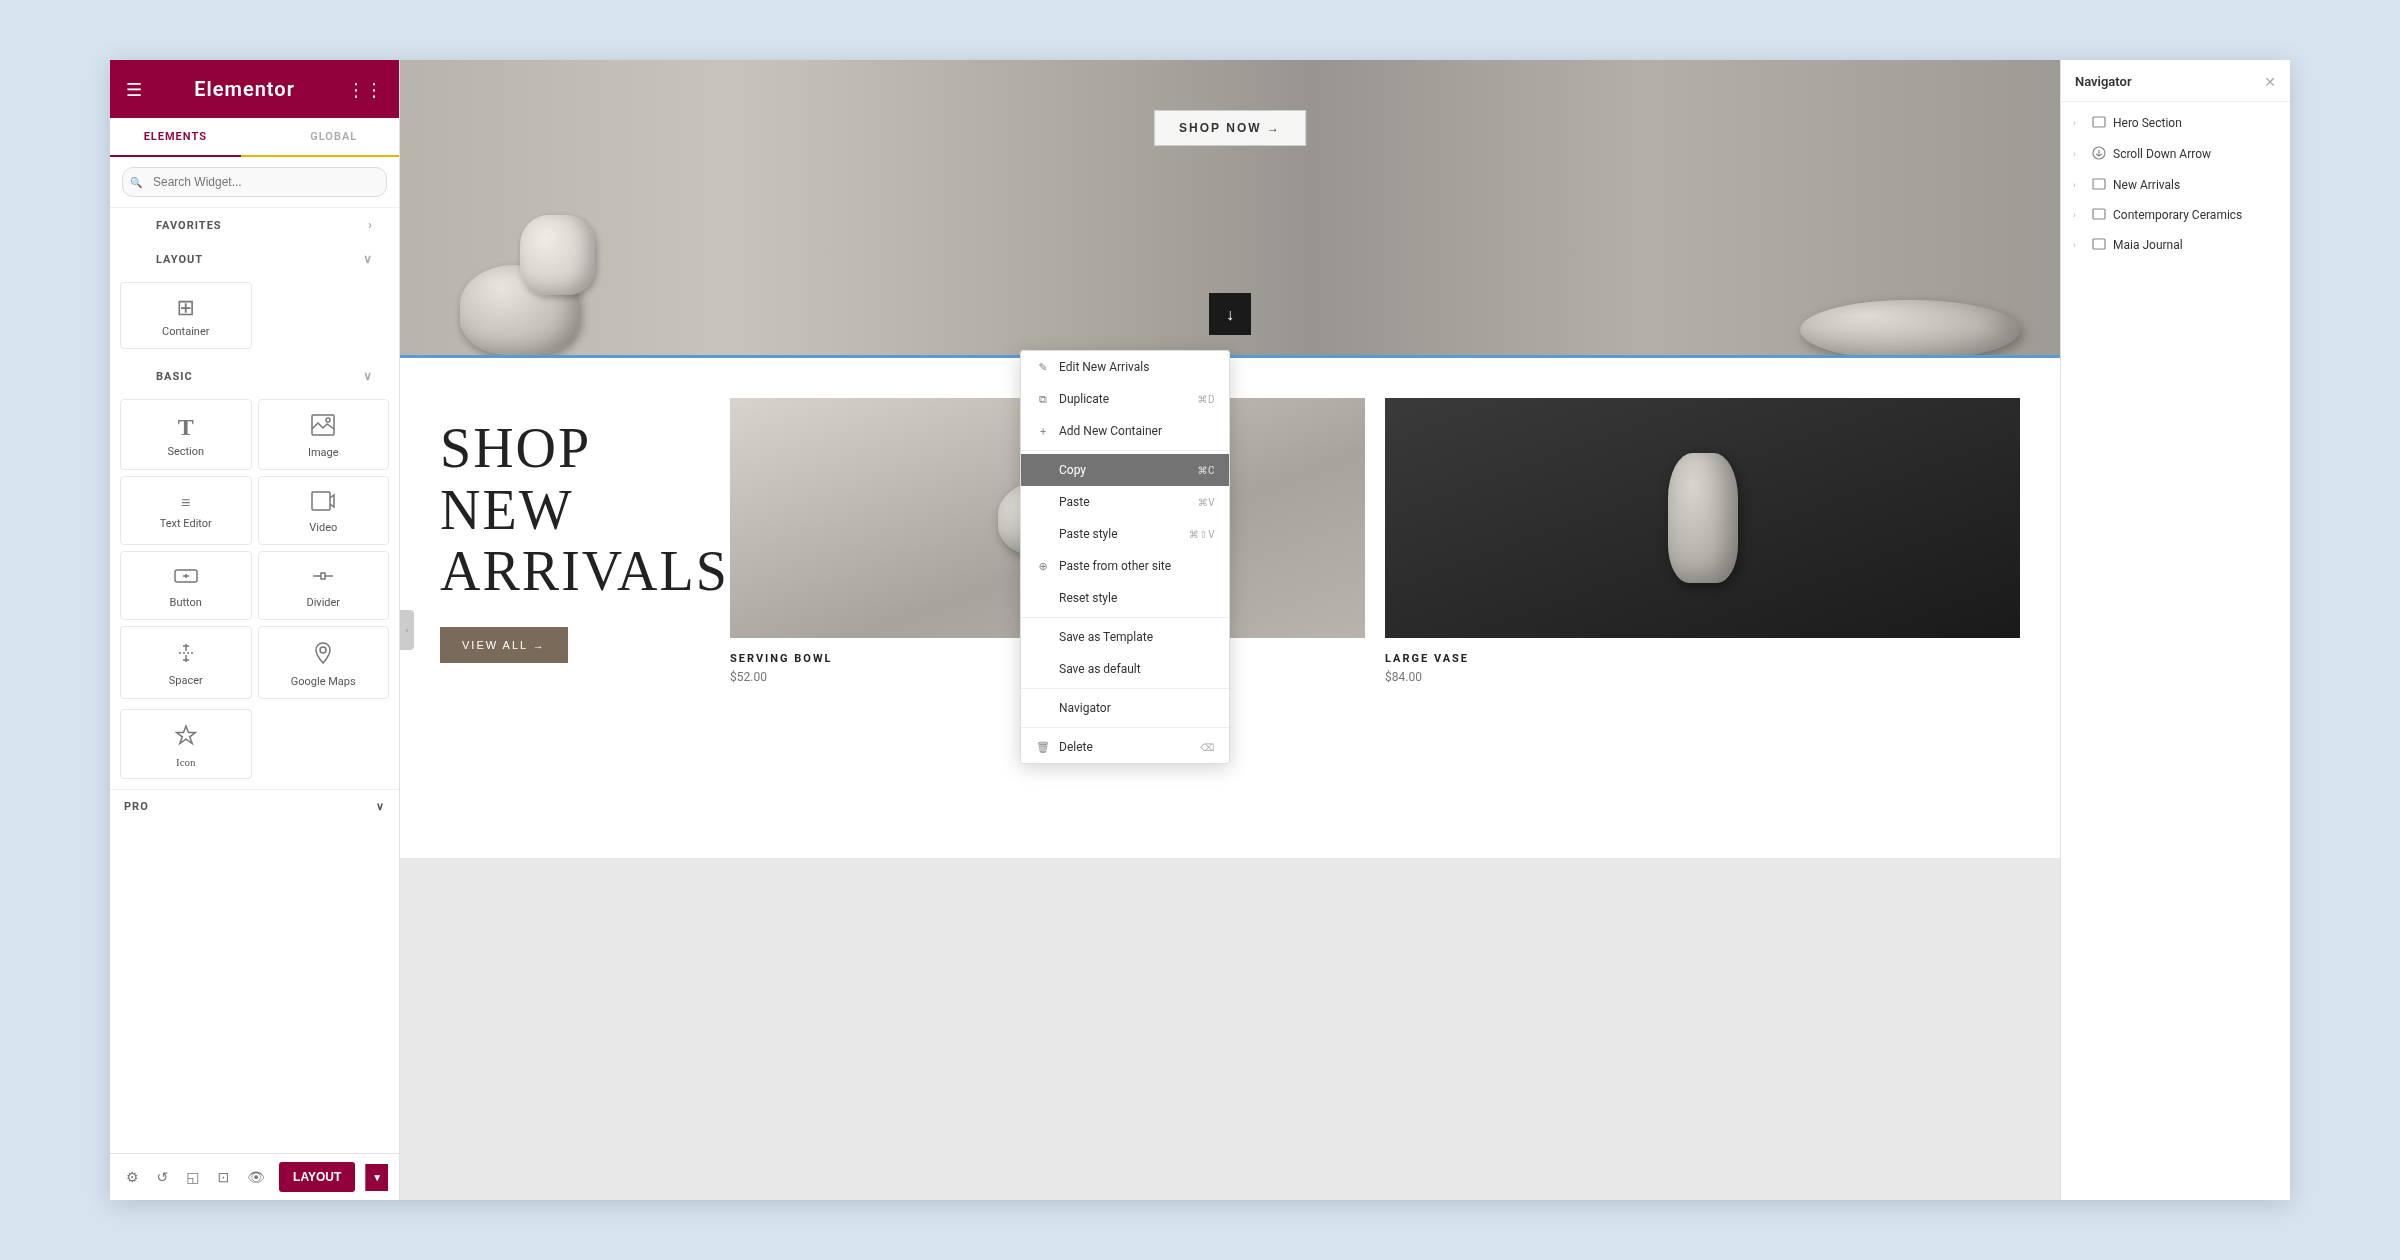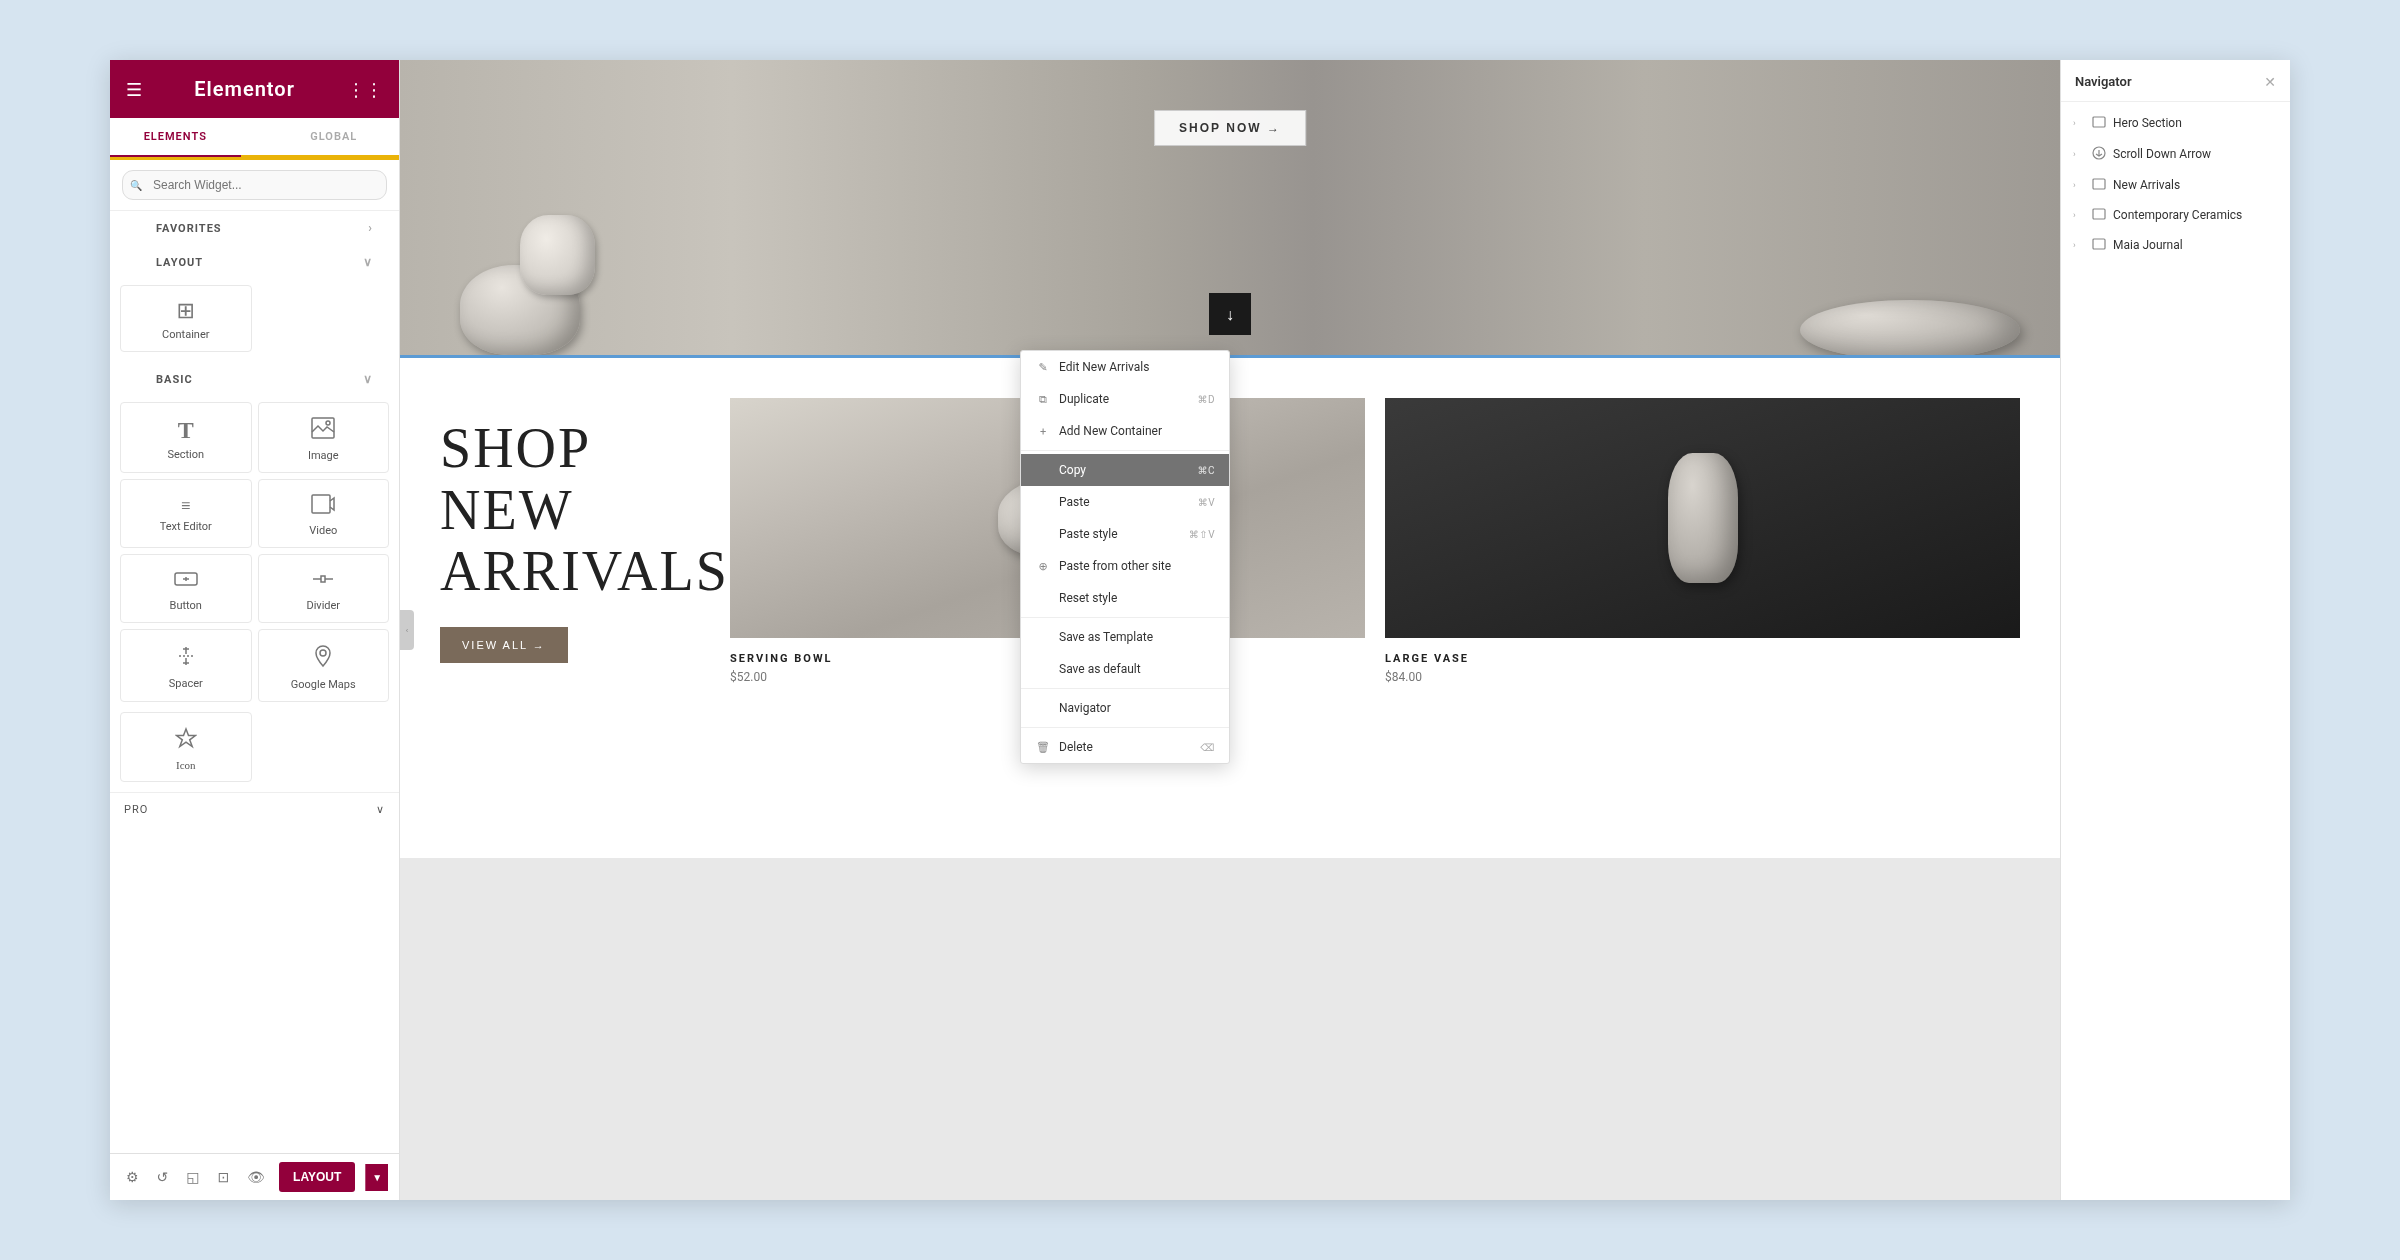--- a/index.html
+++ b/index.html
@@ -57,21 +57,21 @@
     }
 
     .grid-icon {
       color: #fff;
       font-size: 18px;
       cursor: pointer;
     }
 
     .panel-tabs {
       display: flex;
-      border-bottom: 5px solid #eab308;
+      border-bottom: 2px solid #eab308;
       gap: 28px;
     }
 
     .panel-tab {
       flex: 1;
       text-align: center;
       padding: 12px 0;
       font-size: 11px;
       font-weight: 600;
       letter-spacing: 1px;
@@ -501,21 +501,21 @@
       flex: 1;
       font-size: 12px;
     }
 
     .pro-section-header {
       display: flex;
       align-items: center;
       justify-content: space-between;
       padding: 10px 14px;
       font-size: 11px;
-      font-weight: 400;
+      font-weight: 700;
       letter-spacing: 1px;
       text-transform: uppercase;
       color: #555;
       cursor: pointer;
       border-top: 1px solid #eee;
     }
   </style>
 </head>
 <body>
 

